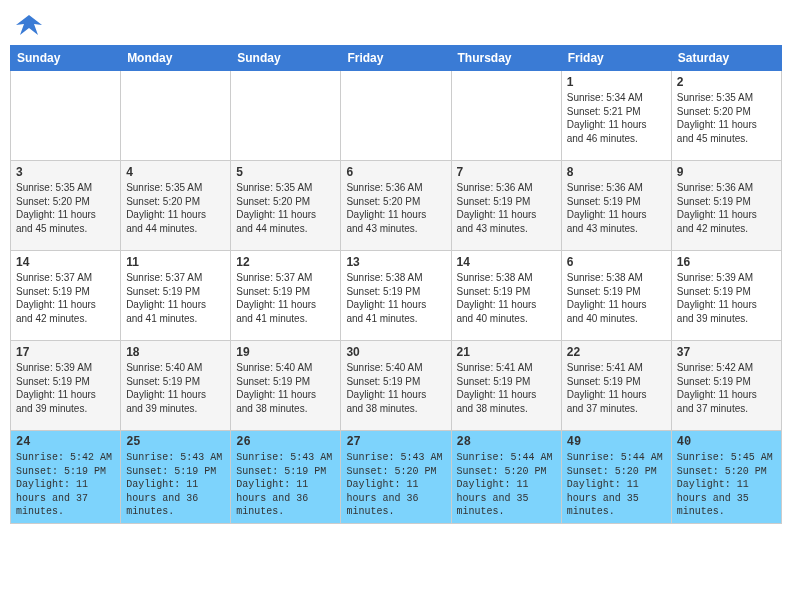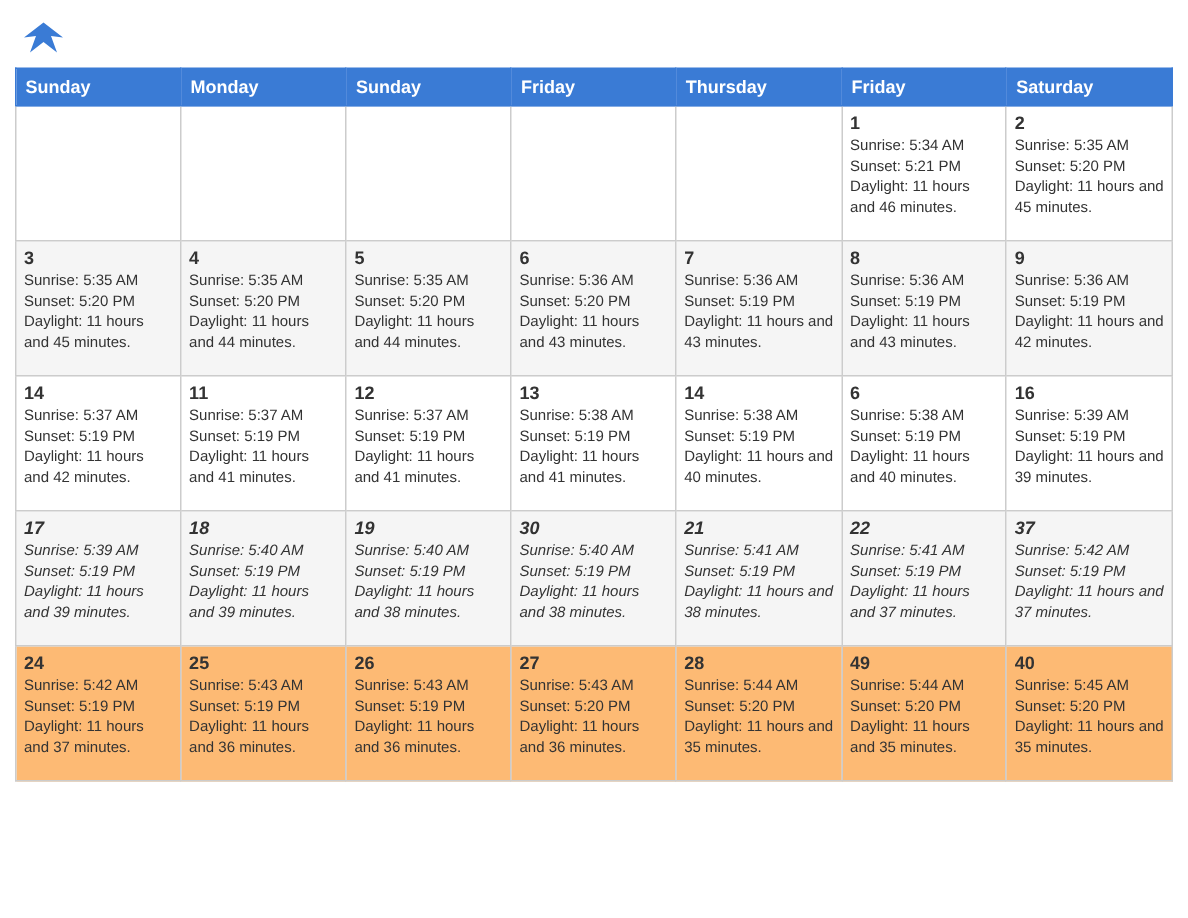--- a/index.html
+++ b/index.html
@@ -85,22 +85,22 @@
       font-size: 10px;
       line-height: 1.35;
     }
     .empty-cell {
       background: #fff !important;
     }
     
     .row-1 td { background: #fff; }
     .row-2 td { background: #f0f0f0; }
     .row-3 td { background: #fff; }
-    .row-4 td { background: #f0f0f0; font-style: italic; }
-    .row-5 td { background: #fdba74; }
+    .row-4 td { background: #f0f0f0; }
+    .row-5 td { background: #7dd3fc; font-family: Liberation Mono, monospace; }
   </style>
 </head>
 <body>
 
 <div class="header-area">
   <div class="logo">
     <div>
       <div style="display:flex;align-items:center;">
         <span class="logo-text-general"></span>
         <svg class="logo-icon" viewBox="0 0 30 30">

